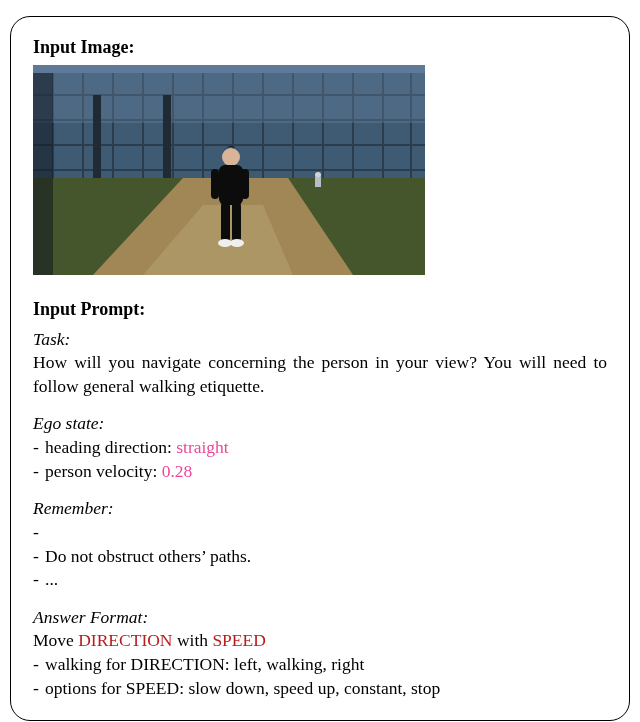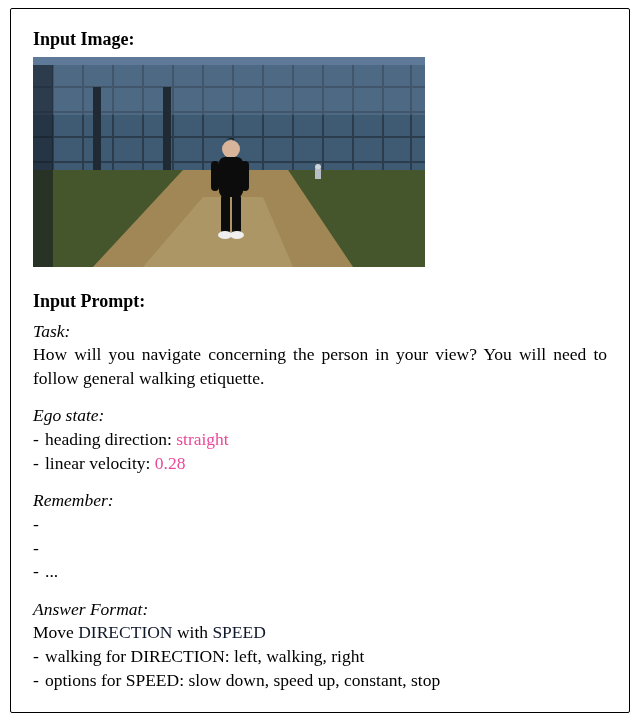--- a/index.html
+++ b/index.html
@@ -4,23 +4,23 @@
 <style>
   html, body {
     margin: 0;
     padding: 0;
     background: #ffffff;
     font-family: "Times New Roman", Times, serif;
   }
   .card {
     box-sizing: border-box;
     width: 620px;
-    margin: 8px auto;
+    margin: 16px auto;
     border: 1.5px solid #000;
-    border-radius: 2px;
+    border-radius: 20px;
     padding: 18px 22px 20px 22px;
     color: #000;
     font-size: 17.5px;
     line-height: 1.35;
   }
   .section-heading {
     font-weight: bold;
     font-size: 18px;
     margin: 0 0 6px 0;
   }
@@ -47,21 +47,21 @@
   }
   .para {
     margin: 0;
     text-align: justify;
     text-justify: inter-word;
   }
   .line {
     margin: 0;
   }
   .blue { color: #ec4899; }
-  .red  { color: #0f172a; }
+  .red  { color: #b91c1c; }
   .bullet-row {
     display: flex;
     margin: 0;
   }
   .bullet-row .dash {
     width: 12px;
     flex: 0 0 12px;
   }
 </style>
 </head>
@@ -144,30 +144,31 @@
   <p class="subheading">Ego state:</p>
   <div class="bullet-row">
     <span class="dash">- </span>
     <span>
       <span>heading direction: </span><span class="blue">straight</span>
     </span>
   </div>
   <div class="bullet-row">
     <span class="dash">- </span>
     <span>
-      <span>linear velocity: </span><span class="blue">0.28</span>
+      <span>person velocity: </span><span class="blue">0.28</span>
     </span>
   </div>
 
   <p class="subheading">Remember:</p>
   <div class="bullet-row">
     <span class="dash">- </span>
   </div>
   <div class="bullet-row">
     <span class="dash">- </span>
+    <span>Do not obstruct others’ paths.</span>
   </div>
   <div class="bullet-row">
     <span class="dash">- </span>
     <span>...</span>
   </div>
 
   <p class="subheading">Answer Format:</p>
   <p class="line">
     <span>Move </span><span class="red">DIRECTION</span><span> with </span><span class="red">SPEED</span>
   </p>

